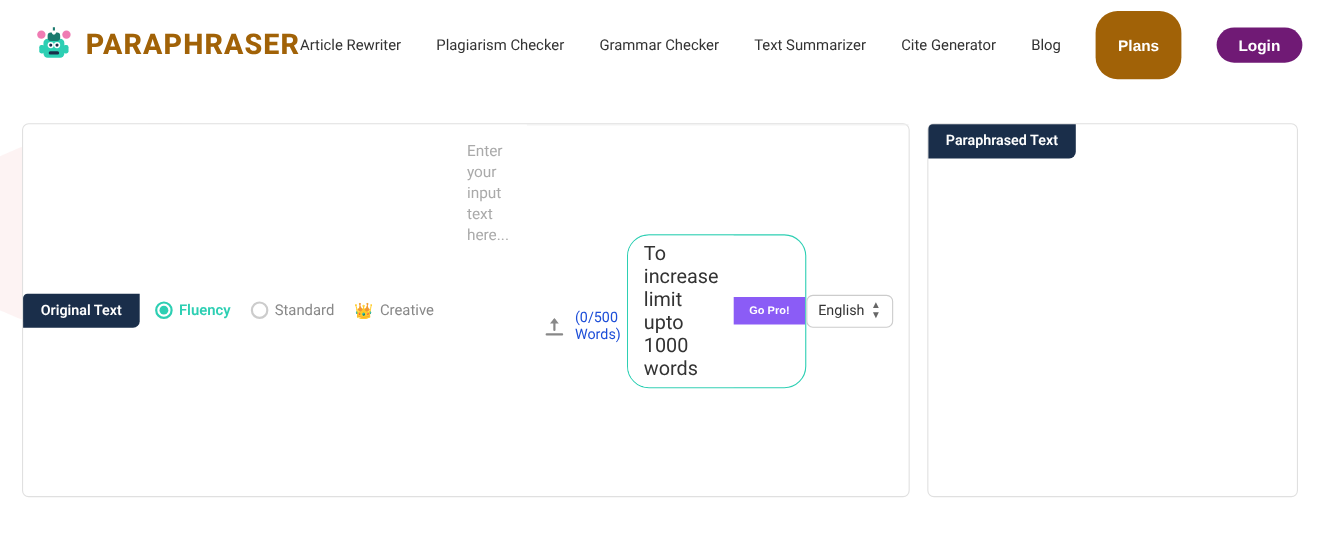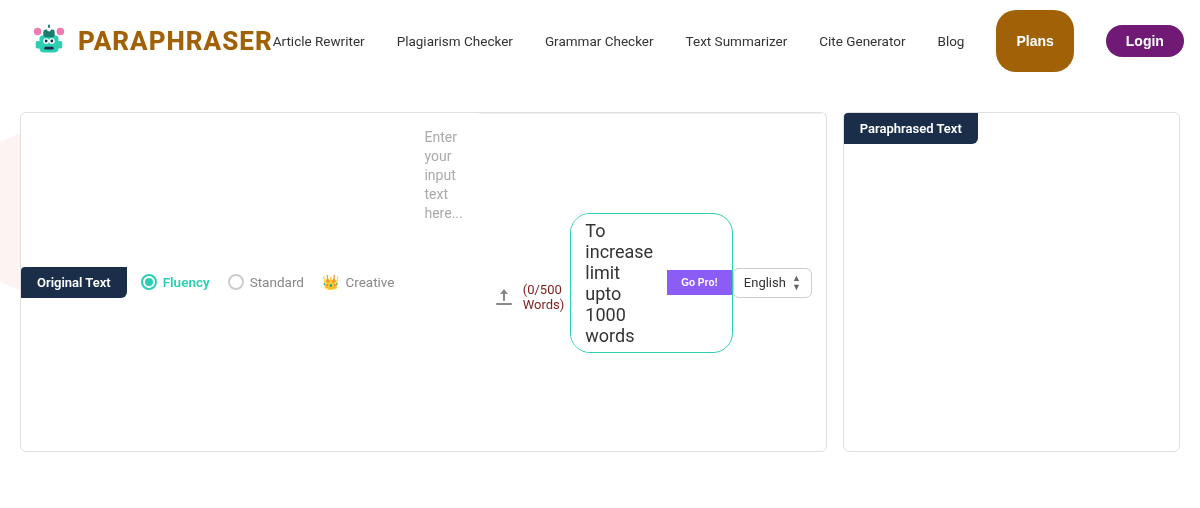--- a/index.html
+++ b/index.html
@@ -192,21 +192,21 @@
       align-items: center;
       justify-content: space-between;
       padding: 10px 14px;
       border-top: 1px solid #f0f0f0;
     }
 
     .word-count-area {
       display: flex;
       align-items: center;
       gap: 8px;
-      color: #7f1d1d;
+      color: #1d4ed8;
       font-size: 13px;
       margin-top: 28px;
     }
 
     .upload-icon-wrap {
       display: flex;
       align-items: center;
       justify-content: center;
       width: 28px;
       height: 28px;

